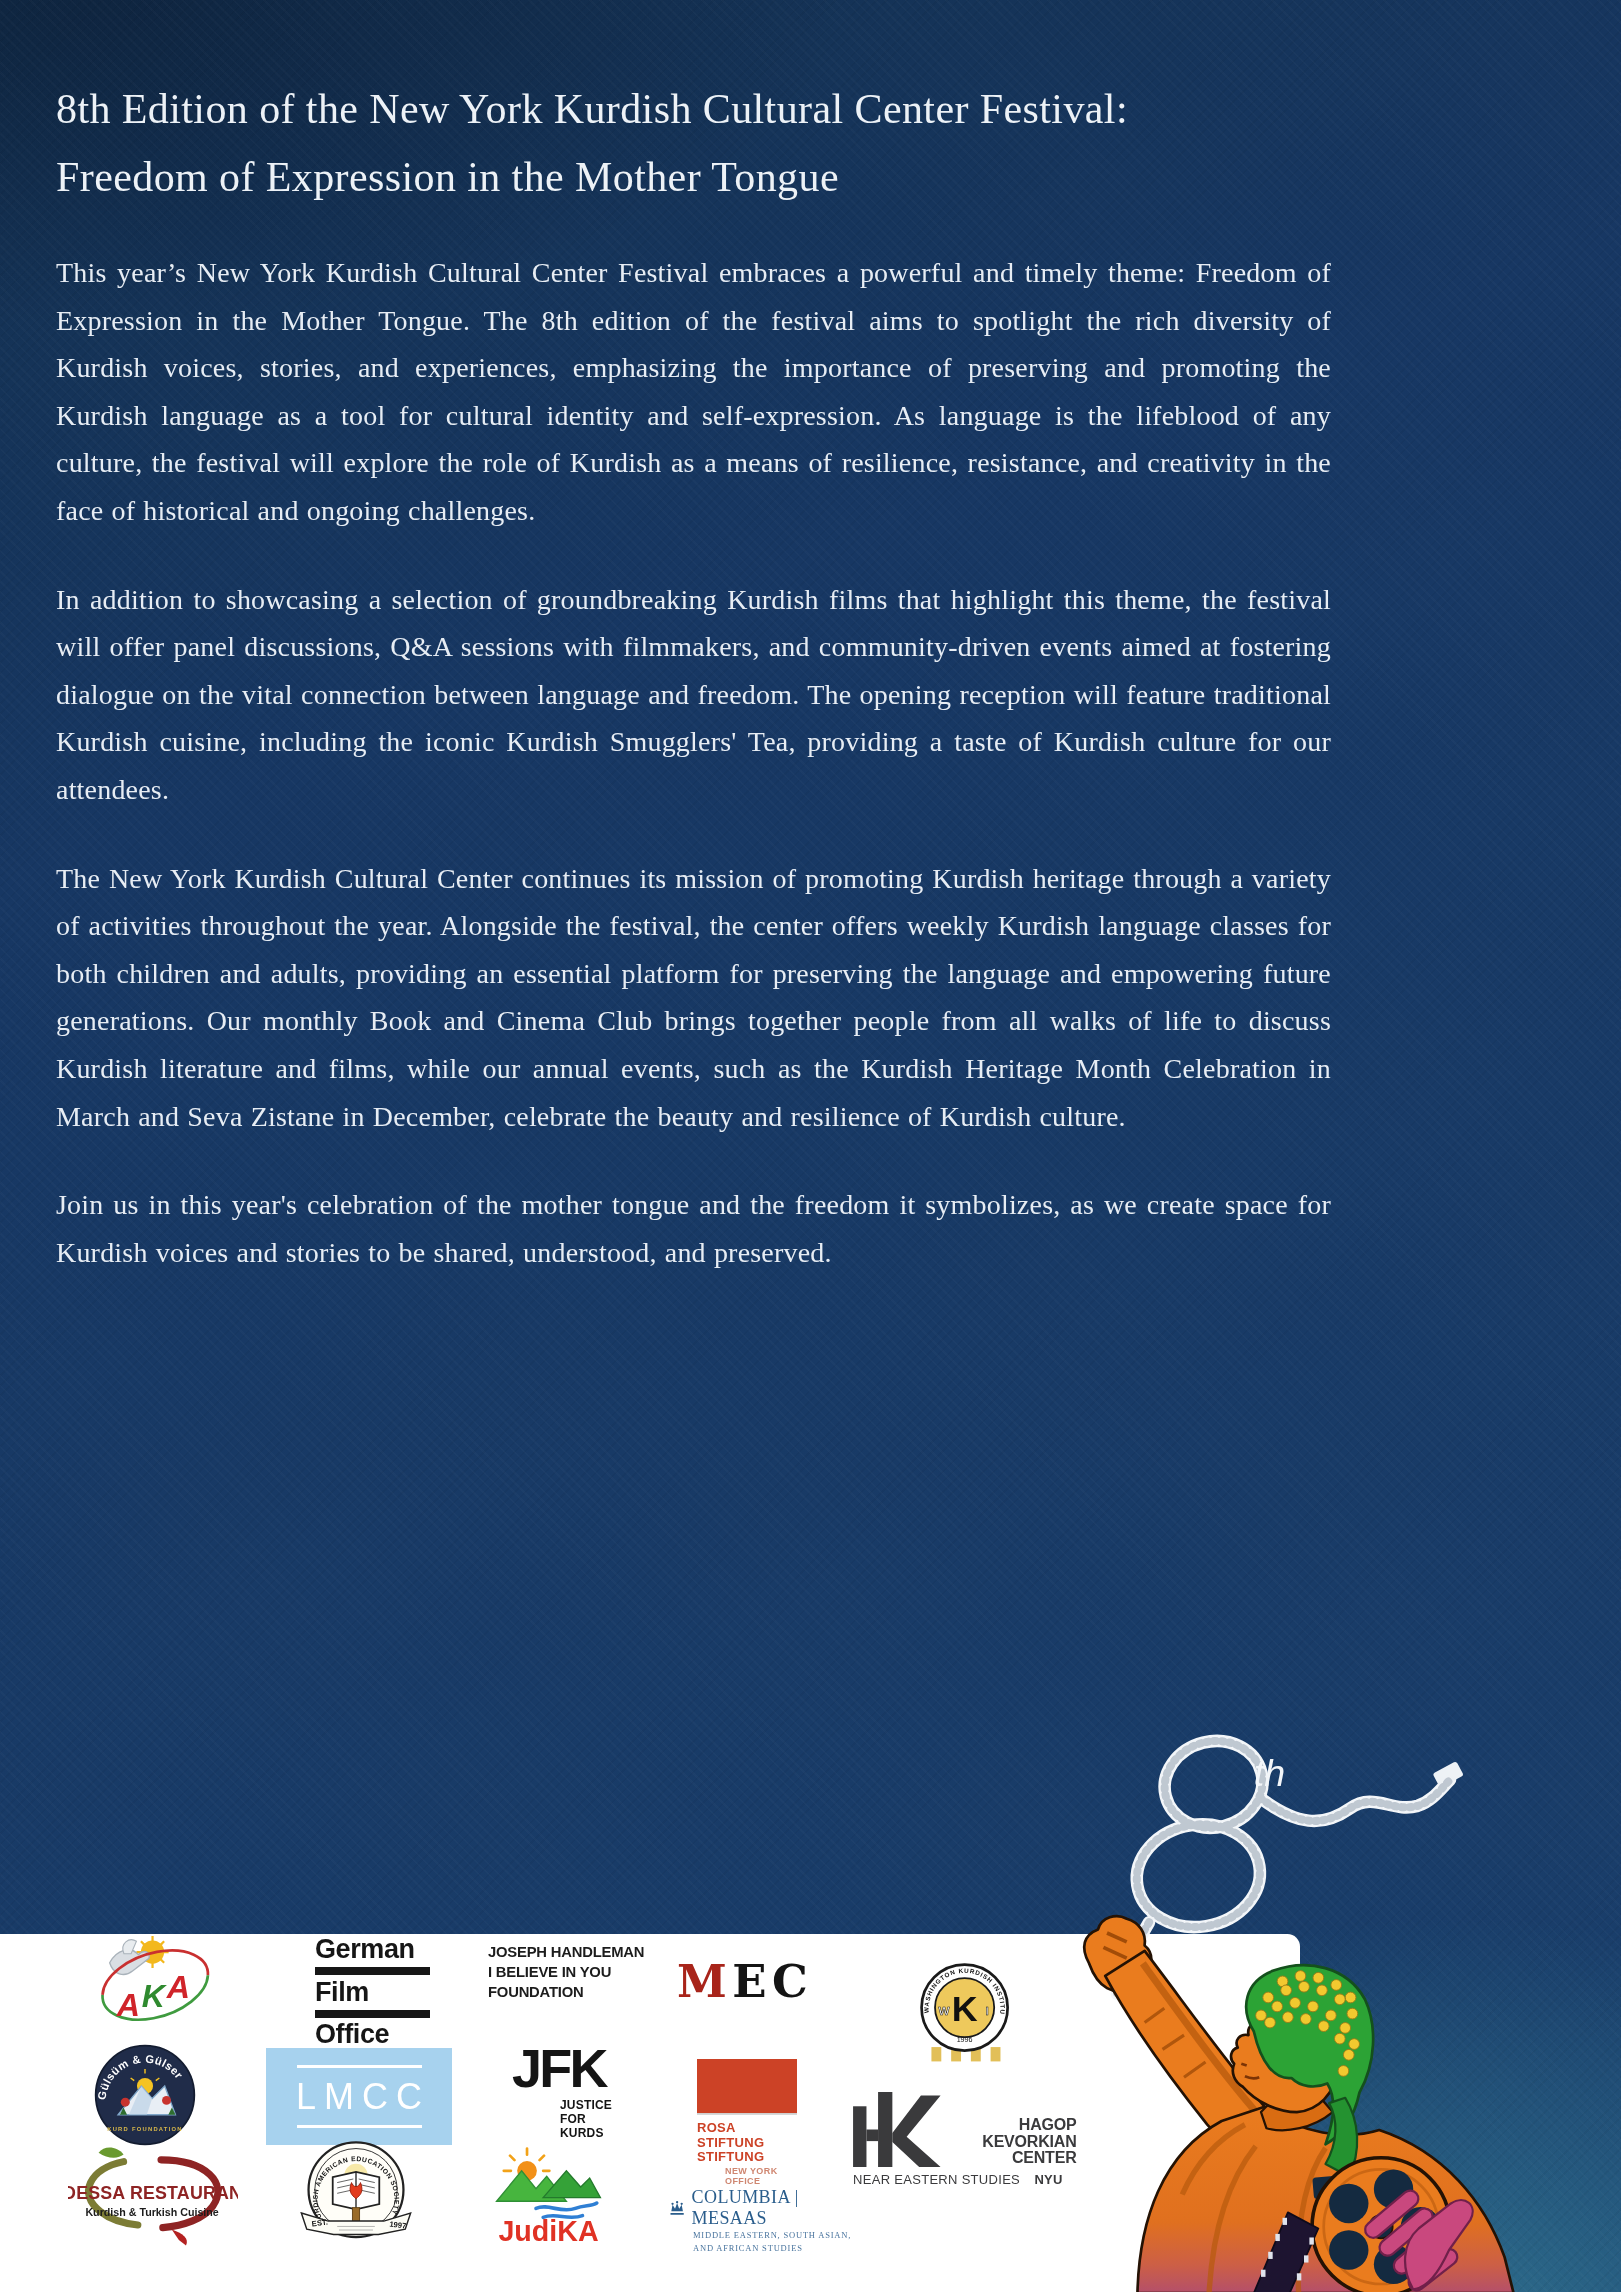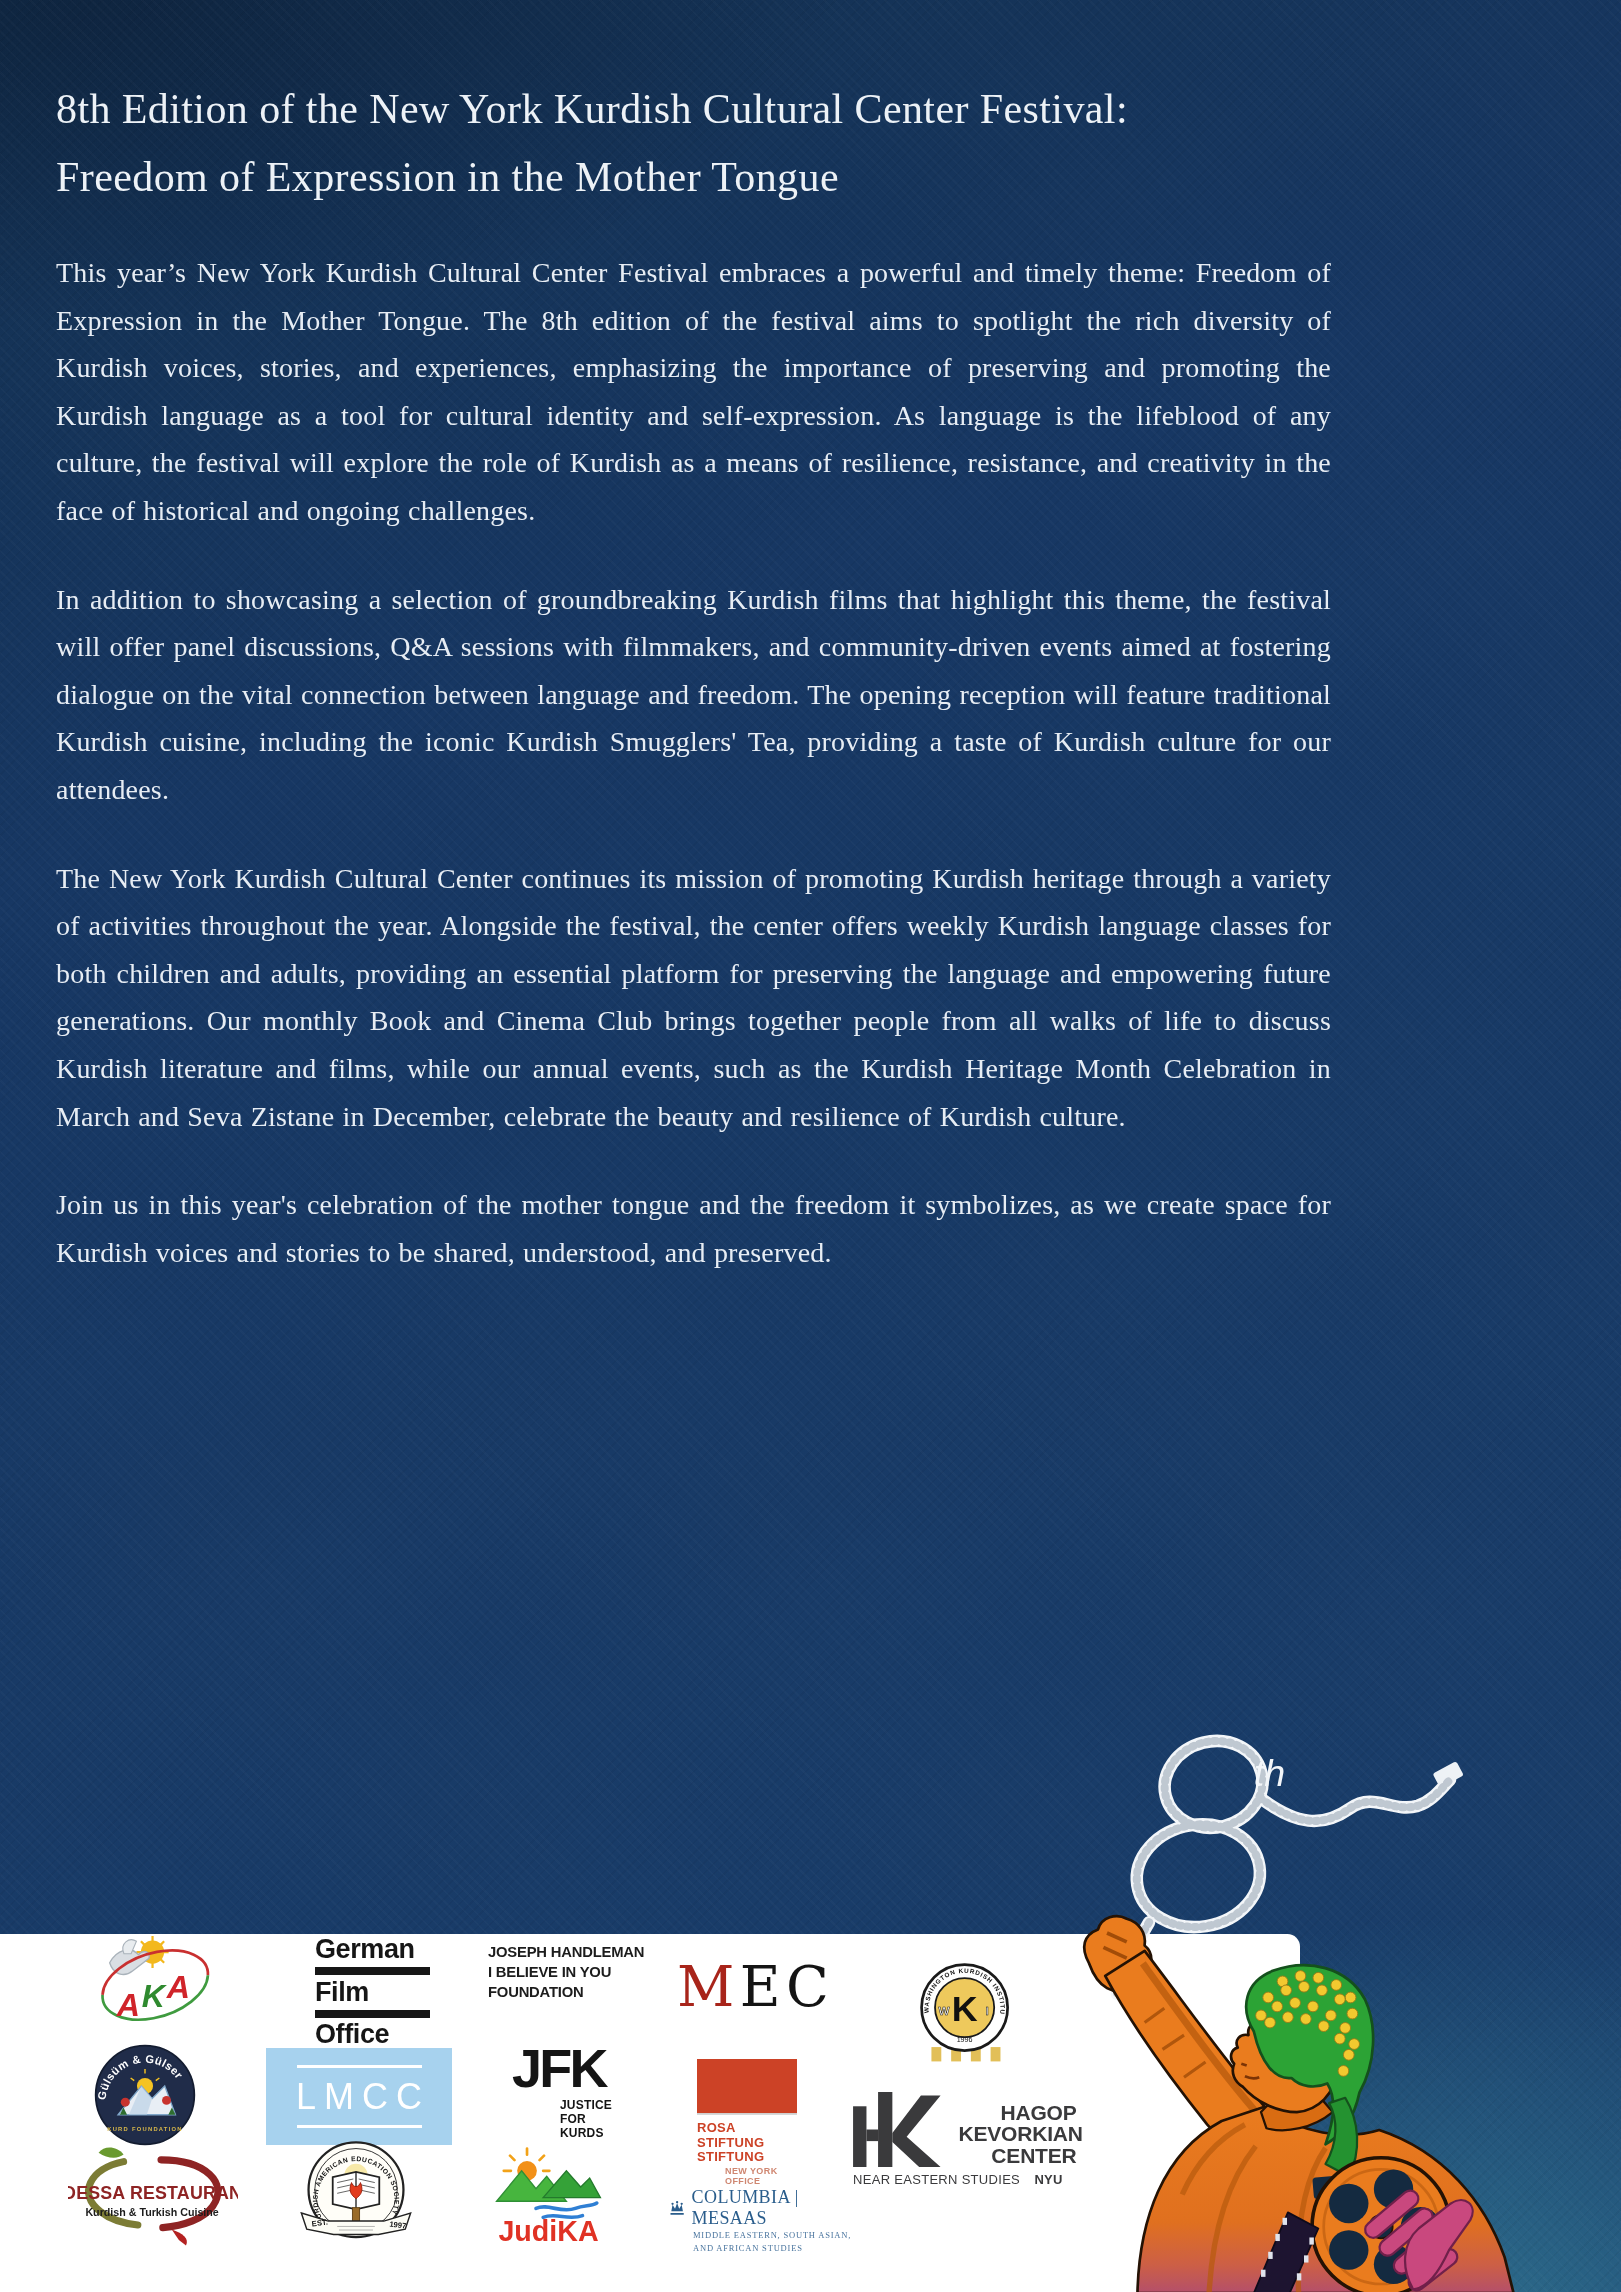--- a/index.html
+++ b/index.html
@@ -31,34 +31,34 @@
   .gfo{left:315px;top:1.8px;width:125px;}
   .gfo .w{font-size:27px;font-weight:800;color:#161616;line-height:1.02;letter-spacing:-0.4px;}
   .gfo .bar{height:8px;background:#161616;width:115px;margin:3.6px 0;}
 
   
   .hand{left:488px;top:9px;width:161px;color:#1c1c1c;font-weight:700;
     font-size:14.8px;line-height:1.35;letter-spacing:-0.2px;}
 
   
   .mec{left:677px;top:25px;width:179px;font-family:"DejaVu Serif","Liberation Serif",serif;
-    font-size:56px;font-weight:400;letter-spacing:5.4px;line-height:1;}
+    font-size:45px;font-weight:700;letter-spacing:5.4px;line-height:1;}
   .mec .m{color:#a8241a;}
   .mec .ec{color:#141414;}
 
   
   .rosa{left:697px;top:125px;width:116px;}
   .rosa-square{width:100px;height:54px;background:#cc4226;box-shadow:0 1.8px 0 #cfcfcf;margin-bottom:8px;}
   .rosa .l{font-size:13px;font-weight:700;color:#cc4226;line-height:1.12;letter-spacing:0.3px;}
   .rosa .s{font-size:9px;font-weight:700;color:#cf8670;letter-spacing:0.4px;margin-top:1.8px;margin-left:28px;}
 
   
   .hk{left:853px;top:158px;width:233px;color:#3a3a3c;}
   .hk .row{display:flex;align-items:flex-end;}
-  .hk .names{margin-left:12.5px;text-align:right;font-weight:700;font-size:21px;line-height:1.04;letter-spacing:-0.2px;width:118px;}
+  .hk .names{margin-left:12.5px;text-align:right;font-weight:700;font-size:16px;line-height:1.04;letter-spacing:-0.2px;width:118px;}
   .hk .dept{margin-top:5.4px;font-size:13px;letter-spacing:0.3px;display:flex;gap:14.3px;align-items:baseline;}
   .hk .dept b{font-weight:700;}
 
   
   .columbia{left:668px;top:253px;width:197px;color:#2a5d8c;}
   .columbia .top{display:flex;align-items:center;gap:5.4px;font-family:"Liberation Serif",serif;
     font-size:18px;letter-spacing:0.4px;}
   .columbia .sub{font-family:"Liberation Serif",serif;font-size:8.5px;letter-spacing:0.8px;
     color:#49749e;margin-left:25px;line-height:1.5;}
 

